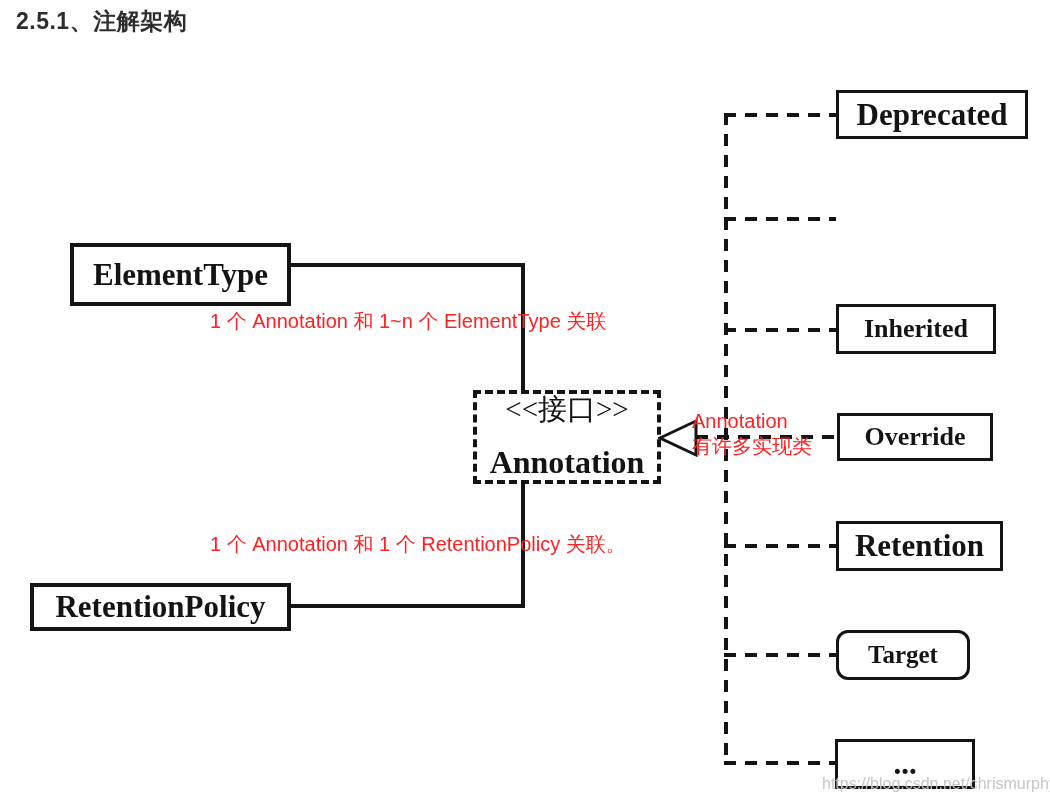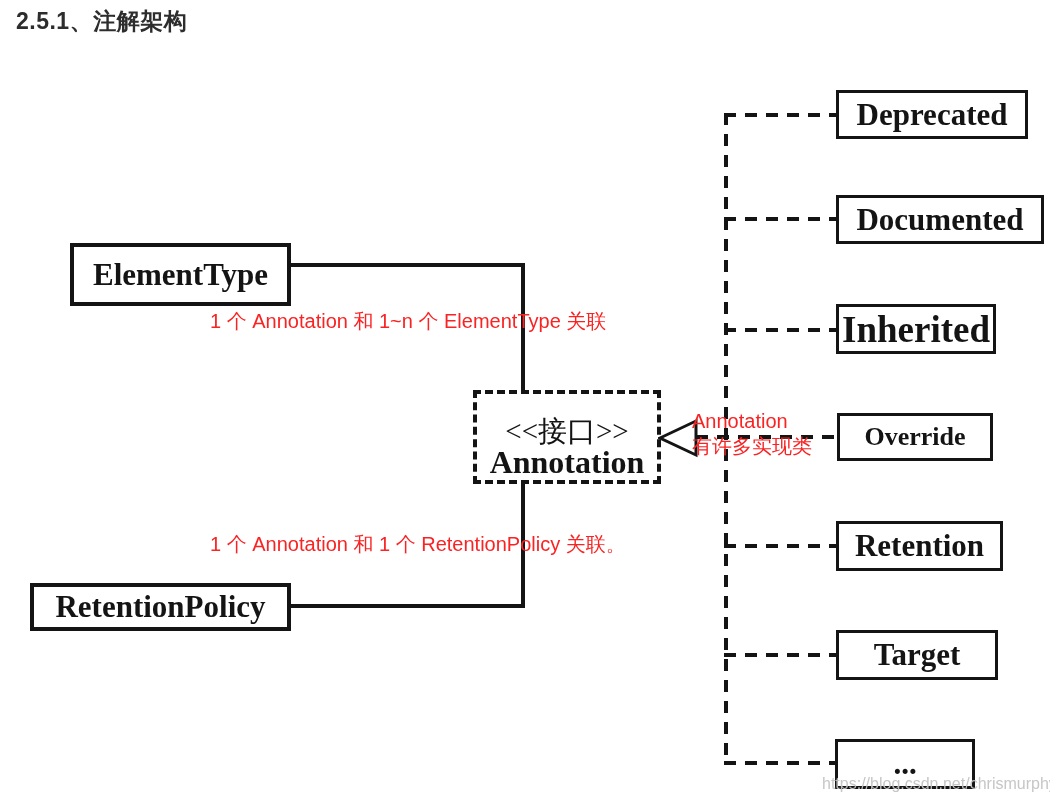--- a/index.html
+++ b/index.html
@@ -23,30 +23,30 @@
     border:4px solid #141414;background:#ffffff;
     display:flex;align-items:center;justify-content:center;
     font-family:"Liberation Serif", serif;font-weight:bold;
     color:#141414;z-index:2;
   }
   .impl{border-width:3px;}
   .cls-elementtype   {left:62px;  top:243px; width:221px; height:63px; font-size:31px;}
   .cls-retentionpolicy{left:22px; top:583px; width:261px; height:48px; font-size:31px;}
   .impl-deprecated{left:828px; top:90px;  width:192px; height:49px; font-size:31px;}
   .impl-documented{left:828px; top:195px; width:208px; height:49px; font-size:31px;}
-  .impl-inherited {left:828px; top:304px; width:160px; height:50px; font-size:37px;}
+  .impl-inherited {left:828px; top:304px; width:160px; height:50px; font-size:26px;}
   .impl-override  {left:829px; top:413px; width:156px; height:48px; font-size:26px;}
   .impl-retention {left:828px; top:521px; width:167px; height:50px; font-size:31px;align-items:center;}
-  .impl-target    {left:828px; top:630px; width:162px; height:50px; font-size:31px;}
+  .impl-target    {left:828px; top:630px; width:134px; height:50px; font-size:25px;border-radius:12px;}
   .impl-dots      {left:827px; top:739px; width:140px; height:50px; font-size:31px;}
   
   .iface{
     position:absolute;left:465px;top:390px;width:188px;height:94px;
     box-sizing:border-box;border:4px dashed #141414;background:#ffffff;
-    display:flex;flex-direction:column;align-items:center;justify-content:flex-end;
+    display:flex;flex-direction:column;align-items:center;justify-content:space-between;
     z-index:2;color:#141414;font-family:"Liberation Serif", serif;
   }
   .iface .stereo{font-size:29px;font-weight:normal;line-height:1.05;}
   .iface .iname {font-size:32px;font-weight:bold;line-height:1.05;}
   
   .line{position:absolute;background:#141414;z-index:1;}
   .l-el-h{left:283px;top:263px;width:234px;height:4px;}
   .l-el-v{left:513px;top:263px;width:4px;height:128px;}
   .l-rp-v{left:513px;top:482px;width:4px;height:126px;}
   .l-rp-h{left:282px;top:604px;width:235px;height:4px;}
@@ -114,23 +114,20 @@
   </div>
 
   <div class="iface">
     <span class="stereo">&lt;&lt;接口&gt;&gt;</span>
     <span class="iname">Annotation</span>
   </div>
 
   <div class="cls impl impl-deprecated">
     <span>Deprecated</span>
   </div>
-  <div class="cls impl impl-documented">
-    <span>Documented</span>
-  </div>
   <div class="cls impl impl-inherited">
     <span>Inherited</span>
   </div>
   <div class="cls impl impl-override">
     <span>Override</span>
   </div>
   <div class="cls impl impl-retention">
     <span>Retention</span>
   </div>
   <div class="cls impl impl-target">

